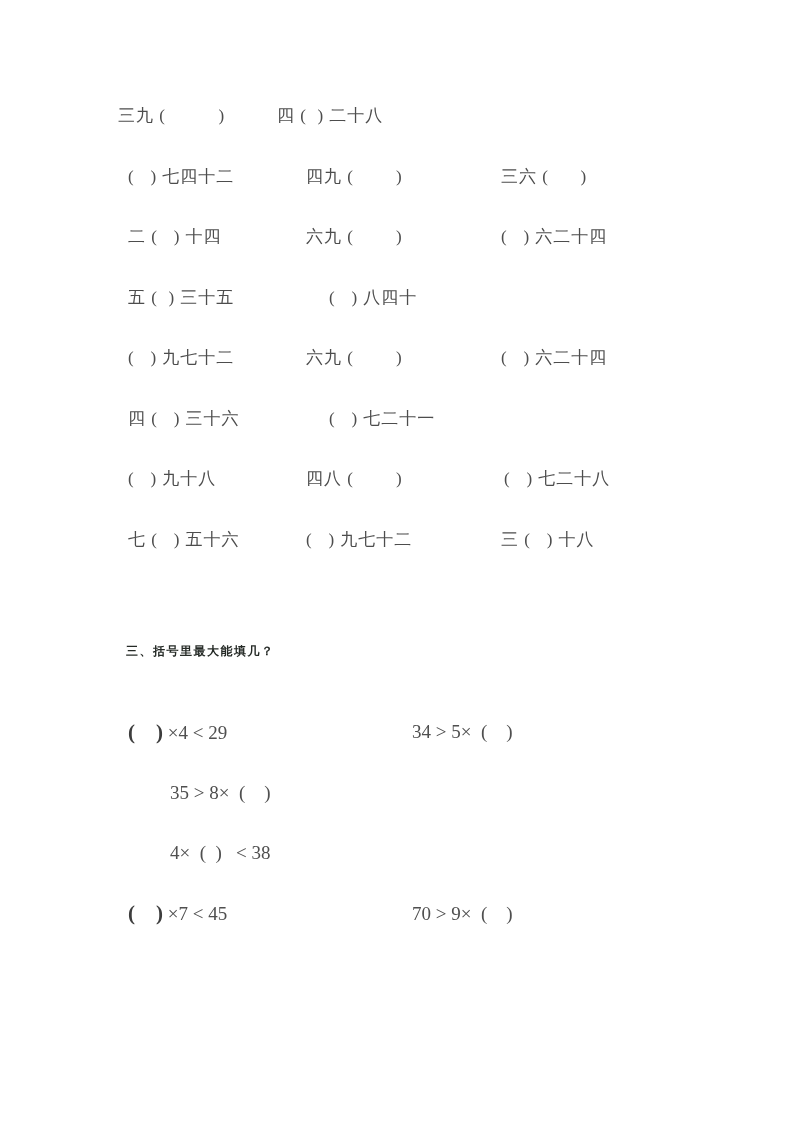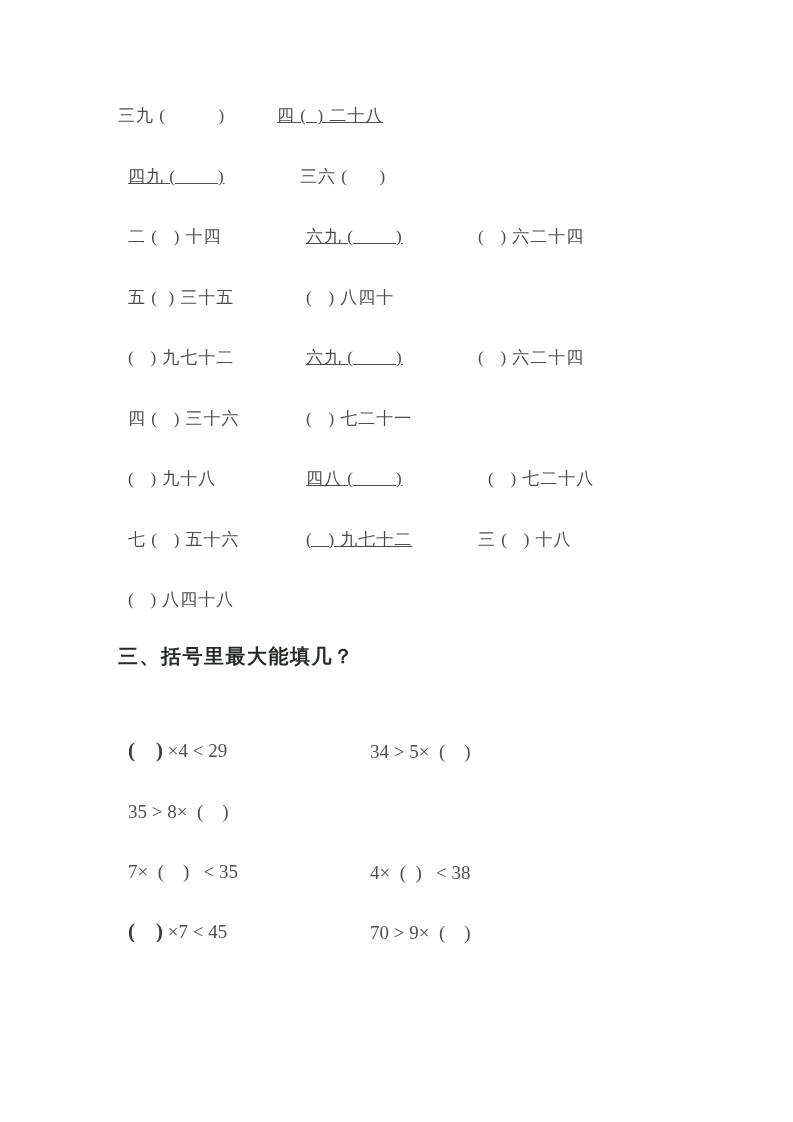--- a/index.html
+++ b/index.html
@@ -29,75 +29,76 @@
     align-items: flex-start;
     padding-left: 10px;
     color: #4d4d4d;
     font-size: 17px;
     letter-spacing: 1px;
     white-space: pre;
   }
   .s2-row.r1 { padding-left: 0; }
   .s2 .c1 { display: inline-block; width: 178px; }
   .s2-row.r1 .c1 { width: 159px; }
-  .s2 .c2 { display: inline-block; width: 172px; text-decoration: underline; }
-  .s2 .c3 { display: inline-block; }
-  .s2-row.r7 .c3 { margin-left: 10px; }
+  .s2 .c2 { display: inline-block; width: 172px; }
+  .s2 .c3 { display: inline-block; margin-left: 23px; }
+  .s2-row.r7 .c3 { margin-left: 26px; }
 
   
   .s3-heading {
     position: absolute;
     top: 643px;
-    left: 118px;
+    left: 126px;
     margin: 0;
     font-family: "Liberation Sans", sans-serif;
-    font-size: 20px;
+    font-size: 12px;
     font-weight: 700;
     color: #252a26;
     letter-spacing: 1.5px;
     white-space: pre;
   }
 
   
   .s3 {
     position: absolute;
     top: 702px;
     left: 128px;
     width: 600px;
   }
   .s3-row {
     height: 60.5px;
     display: flex;
-    align-items: flex-end;
+    align-items: center;
     color: #4f4f4f;
     font-size: 19px;
     white-space: pre;
   }
   .s3 .left {
     display: inline-block;
     width: 242px;
   }
-  .s3 .right { display: inline-block; }
+  .s3 .right { display: inline-block; margin-left: 42px; }
   .bp {
     font-weight: 700;
     font-size: 21px;
     color: #3d3d3d;
   }
 </style>
 </head>
 <body>
 
 <div class="page">
 
   <div class="s2">
     <div class="s2-row r1">
       <span class="c1">三九 (          )</span>
       <span class="c2">四 (  ) 二十八</span>
     </div>
     <div class="s2-row">
+      <span class="c1">(   ) 七四十二</span>
       <span class="c2">四九 (        )</span>
       <span class="c3">三六 (      )</span>
     </div>
     <div class="s2-row">
       <span class="c1">二 (   ) 十四</span>
       <span class="c2">六九 (        )</span>
       <span class="c3">(   ) 六二十四</span>
     </div>
     <div class="s2-row">
       <span class="c1">五 (  ) 三十五</span>
@@ -115,37 +116,33 @@
     <div class="s2-row r7">
       <span class="c1">(   ) 九十八</span>
       <span class="c2">四八 (        )</span>
       <span class="c3">(   ) 七二十八</span>
     </div>
     <div class="s2-row">
       <span class="c1">七 (   ) 五十六</span>
       <span class="c2">(   ) 九七十二</span>
       <span class="c3">三 (   ) 十八</span>
     </div>
-    <div class="s2-row">
-      <span class="c1">(   ) 八四十八</span>
-    </div>
   </div>
 
   <h2 class="s3-heading">三、括号里最大能填几？</h2>
 
   <div class="s3">
     <div class="s3-row">
       <span class="left"><span class="bp">(    )</span><span> ×4 &lt; 29</span></span>
       <span class="right">34 &gt; 5×  (    )</span>
     </div>
     <div class="s3-row">
       <span class="right">35 &gt; 8×  (    )</span>
     </div>
     <div class="s3-row">
-      <span class="left"><span class="bp"></span><span>7×  (    )   &lt; 35</span></span>
       <span class="right">4×  (  )   &lt; 38</span>
     </div>
     <div class="s3-row">
       <span class="left"><span class="bp">(    )</span><span> ×7 &lt; 45</span></span>
       <span class="right">70 &gt; 9×  (    )</span>
     </div>
   </div>
 
 </div>
 

